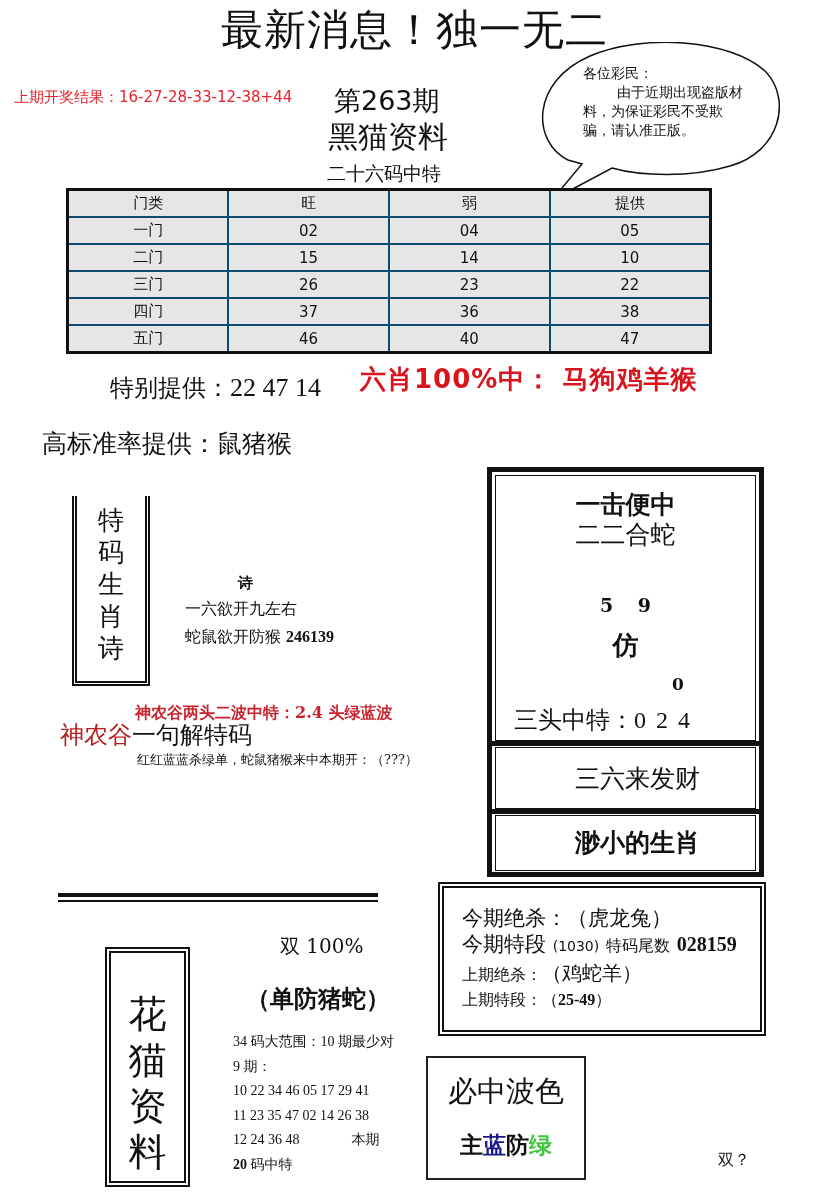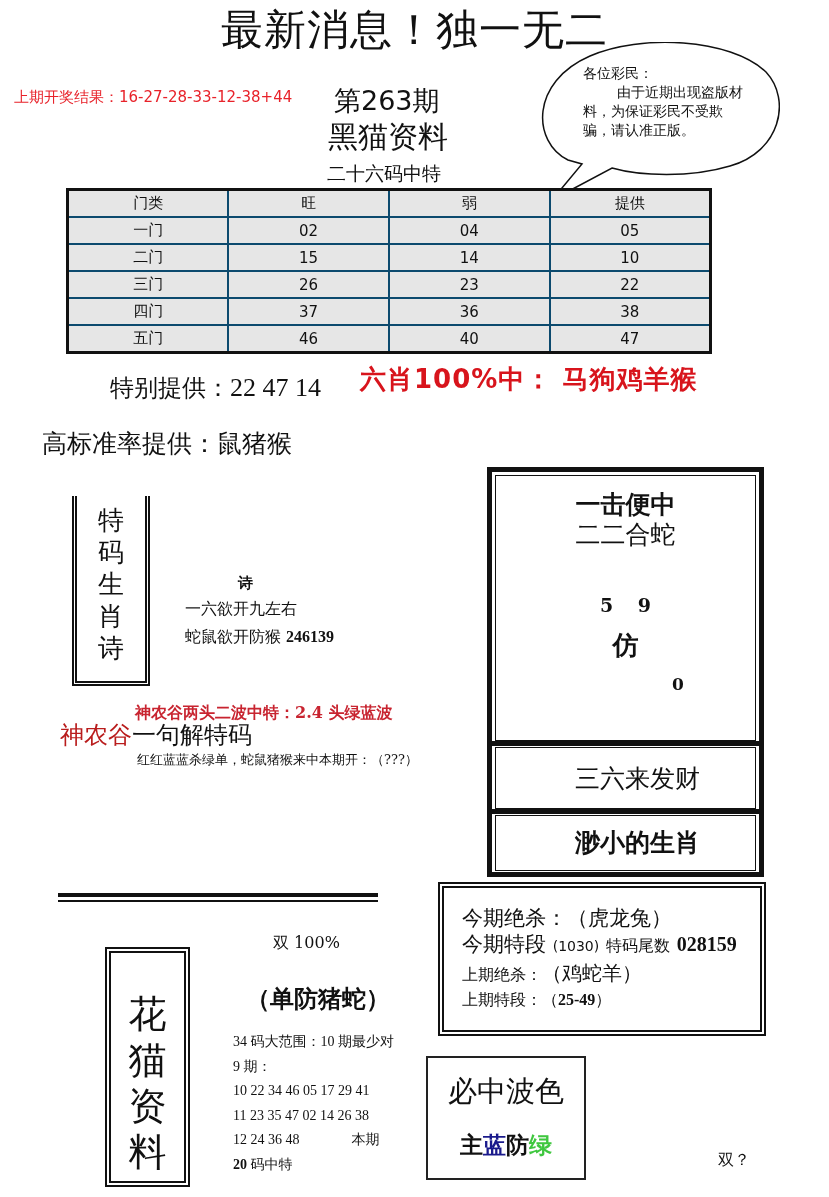--- a/index.html
+++ b/index.html
@@ -78,21 +78,21 @@
   }
   #kill-box .l1 { position: absolute; left: 18px; top: 16px; font-size: 21px; font-family: "DejaVu Sans", sans-serif; }
   #kill-box .l2 { position: absolute; left: 18px; top: 42px; font-size: 21px; font-family: "DejaVu Sans", sans-serif; white-space: nowrap; }
   #kill-box .l2 small { font-size: 14px; }
   #kill-box .l2 b { font-family: "Liberation Serif", serif; font-size: 20px; }
   #kill-box .l3 { position: absolute; left: 18px; top: 72px; font-size: 16px; font-family: "DejaVu Sans", sans-serif; }
   #kill-box .l3 .big { font-size: 20px; }
   #kill-box .l4 { position: absolute; left: 18px; top: 102px; font-size: 16px; font-family: "DejaVu Sans", sans-serif; }
   #kill-box .l4 b { font-family: "Liberation Serif", serif; }
 
-  #double-pct { left: 273px; top: 933px; font-size: 16px; }
+  #double-pct { left: 280px; top: 933px; font-size: 20px; }
   #single-guard { left: 246px; top: 983px; font-size: 24px; font-weight: bold; }
 
   #flower-frame {
     left: 105px; top: 947px; width: 85px; height: 240px;
     border: 6px double #111; box-sizing: border-box;
   }
   #flower-frame-text { position: absolute; left: 0; right: 0; top: 38px; text-align: center; font-size: 38px; line-height: 46px; font-family: "DejaVu Sans", sans-serif; }
 
   #range-list { left: 233px; top: 1030px; font-size: 14px; line-height: 24.5px; font-family: "Liberation Serif", serif; }
   #range-list .row { white-space: nowrap; }
@@ -194,20 +194,21 @@
 <div class="abs" id="snn-title"><span class="red">神农谷</span><span>一句解特码</span></div>
 <div class="abs" id="snn-desc">红红蓝蓝杀绿单，蛇鼠猪猴来中本期开：（???）</div>
 
 <div class="abs" id="right-stack">
   <div class="inner-box" id="box-hit">
     <div id="hit-title">一击便中</div>
     <div id="hit-sub">二二合蛇</div>
     <div id="hit-nums">5 9</div>
     <div id="hit-fang">仿</div>
     <div id="hit-zero">0</div>
+    <div id="hit-three"><span>三头中特：</span><span style="font-family:'Liberation Serif',serif;letter-spacing:2px;">0 2 4</span></div>
   </div>
   <div class="sep" style="top:269px;"></div>
   <div class="inner-box" id="box-36">
       <span>三六来发财</span>
     </div>
   <div class="sep" style="top:337px;"></div>
   <div class="inner-box" id="box-small">
       <span>渺小的生肖</span>
     </div>
 </div>

